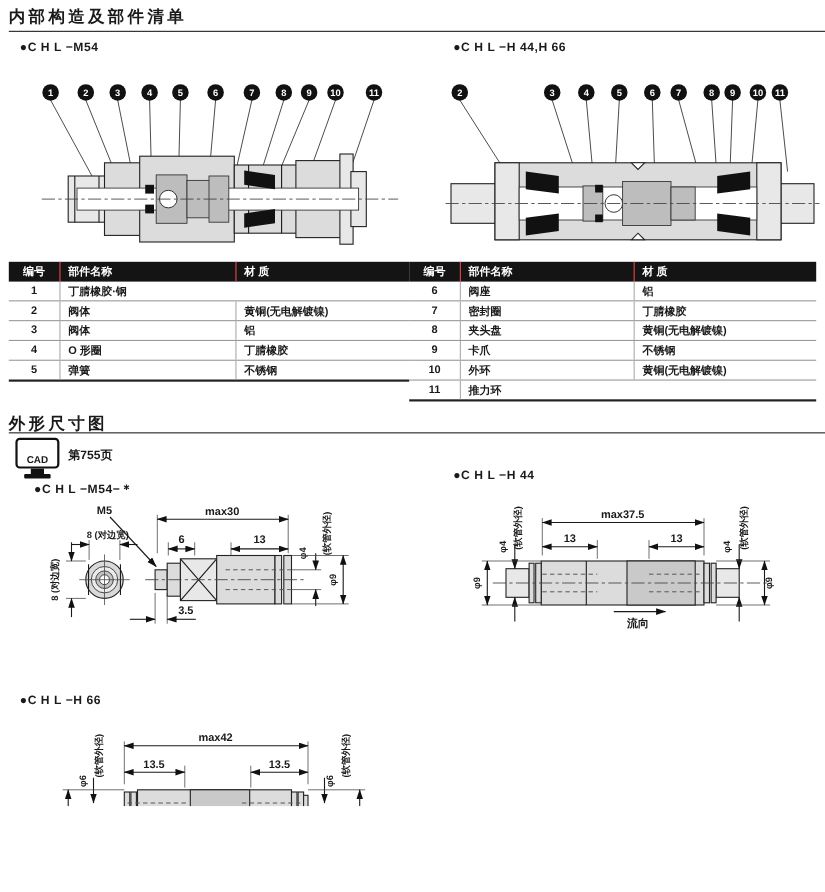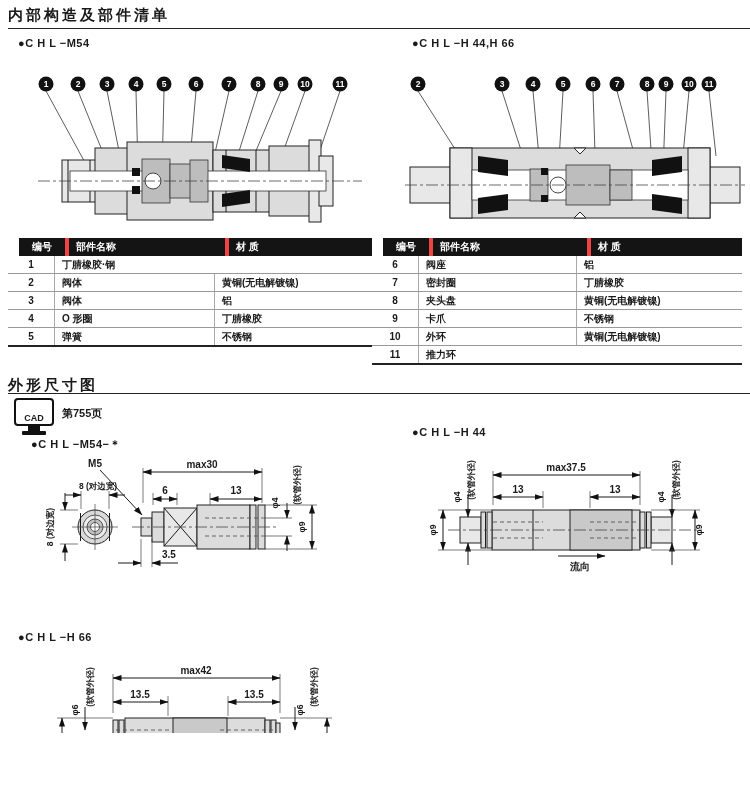--- a/index.html
+++ b/index.html
@@ -5,26 +5,26 @@
   html,body{margin:0;padding:0;background:#fff;}
   #page{position:relative;width:750px;height:733px;background:#fff;overflow:hidden;
         font-family:"Liberation Sans","DejaVu Sans",sans-serif;color:#1a1a1a;}
   .sec-title{position:absolute;font-size:15px;font-weight:bold;letter-spacing:3px;}
   .rule{position:absolute;left:8px;width:742px;border-top:1.5px solid #222;}
   .sub-label{position:absolute;font-size:11px;font-weight:bold;letter-spacing:.5px;}
   .ptable{position:absolute;font-size:10px;font-weight:bold;}
   .thead,.trow{display:grid;align-items:center;}
   #tableL .thead,#tableL .trow{grid-template-columns:46px 160px 1fr;}
   #tableR .thead,#tableR .trow{grid-template-columns:46px 158px 1fr;}
-  .thead{background:#141414;color:#fff;height:18px;margin-left:11px;}
+  .thead{background:#141414;color:#fff;height:18px;}
   .trow{height:17px;border-bottom:1px solid #999;}
   .trow.last{border-bottom:2px solid #222;}
   .c1{text-align:center;}
   .c2,.c3{padding-left:7px;height:100%;display:flex;align-items:center;}
-  .thead .c2,.thead .c3{border-left:4px solid #ef4444;}
+  .thead .c2,.thead .c3{border-left:1px solid #ef4444;}
   .trow .c2,.trow .c3{border-left:1px solid #aaa;}
   .cadwrap{position:absolute;left:14px;top:398px;display:flex;align-items:flex-start;}
   .monitor{width:36px;height:24px;border:2.5px solid #111;border-radius:4px;background:#fff;
            display:flex;align-items:center;justify-content:center;}
   .monitor span{font-size:9px;font-weight:bold;margin-top:12px;}
   .stand{width:12px;height:5px;background:#111;margin:0 auto;}
   .base{width:24px;height:4px;background:#111;border-radius:1px;margin:0 auto;}
   .cadtext{font-size:11px;font-weight:bold;margin:8px 0 0 8px;}
   svg{position:absolute;overflow:visible;}
   svg text{font-family:"Liberation Sans","DejaVu Sans",sans-serif;fill:#1a1a1a;}

